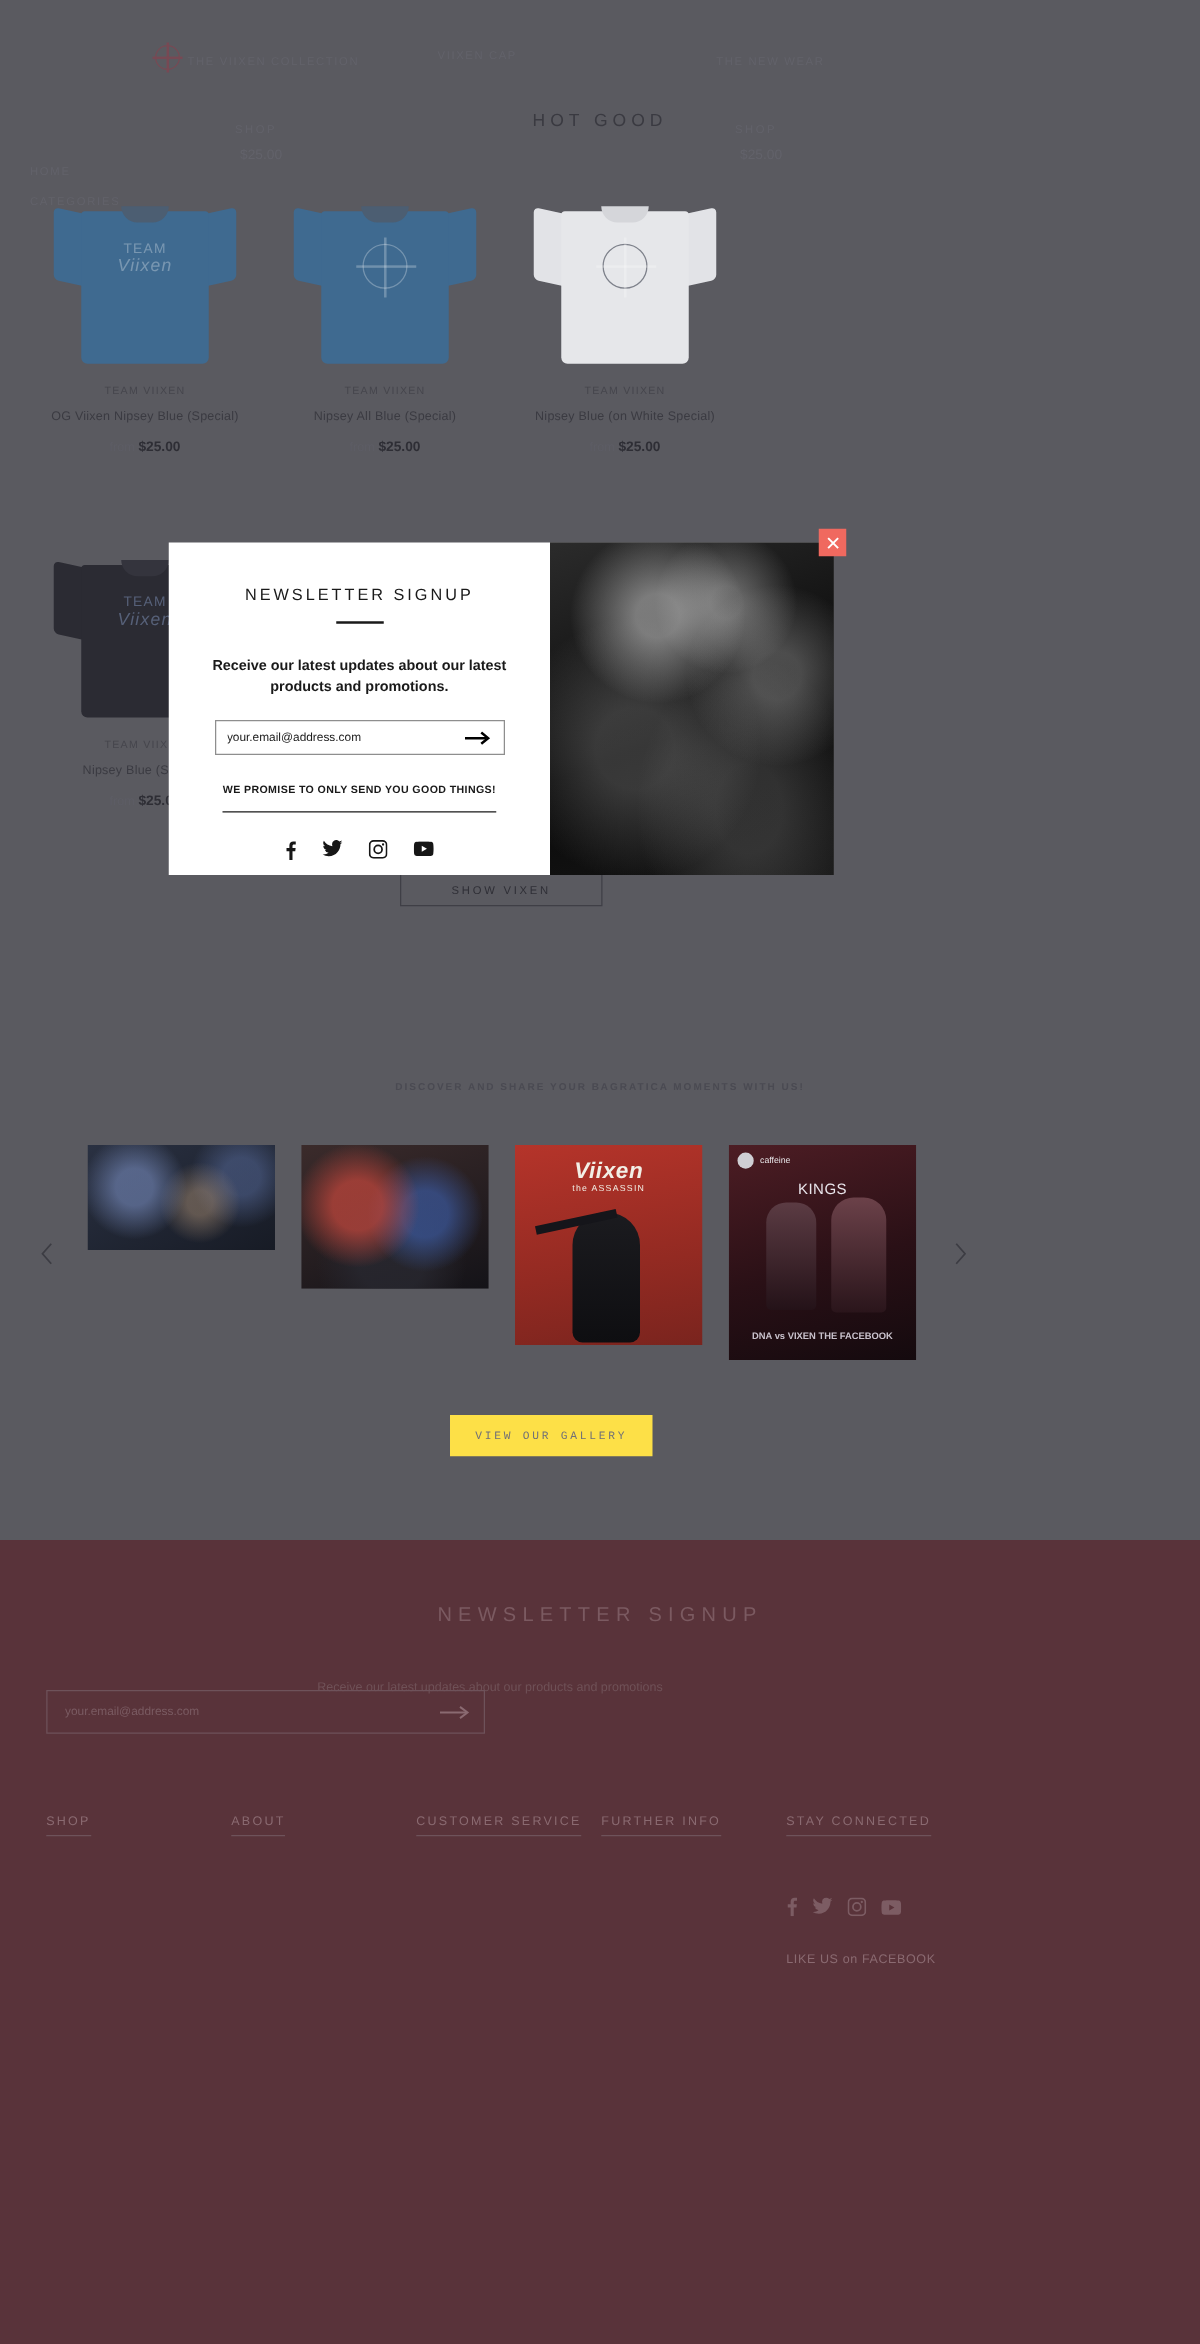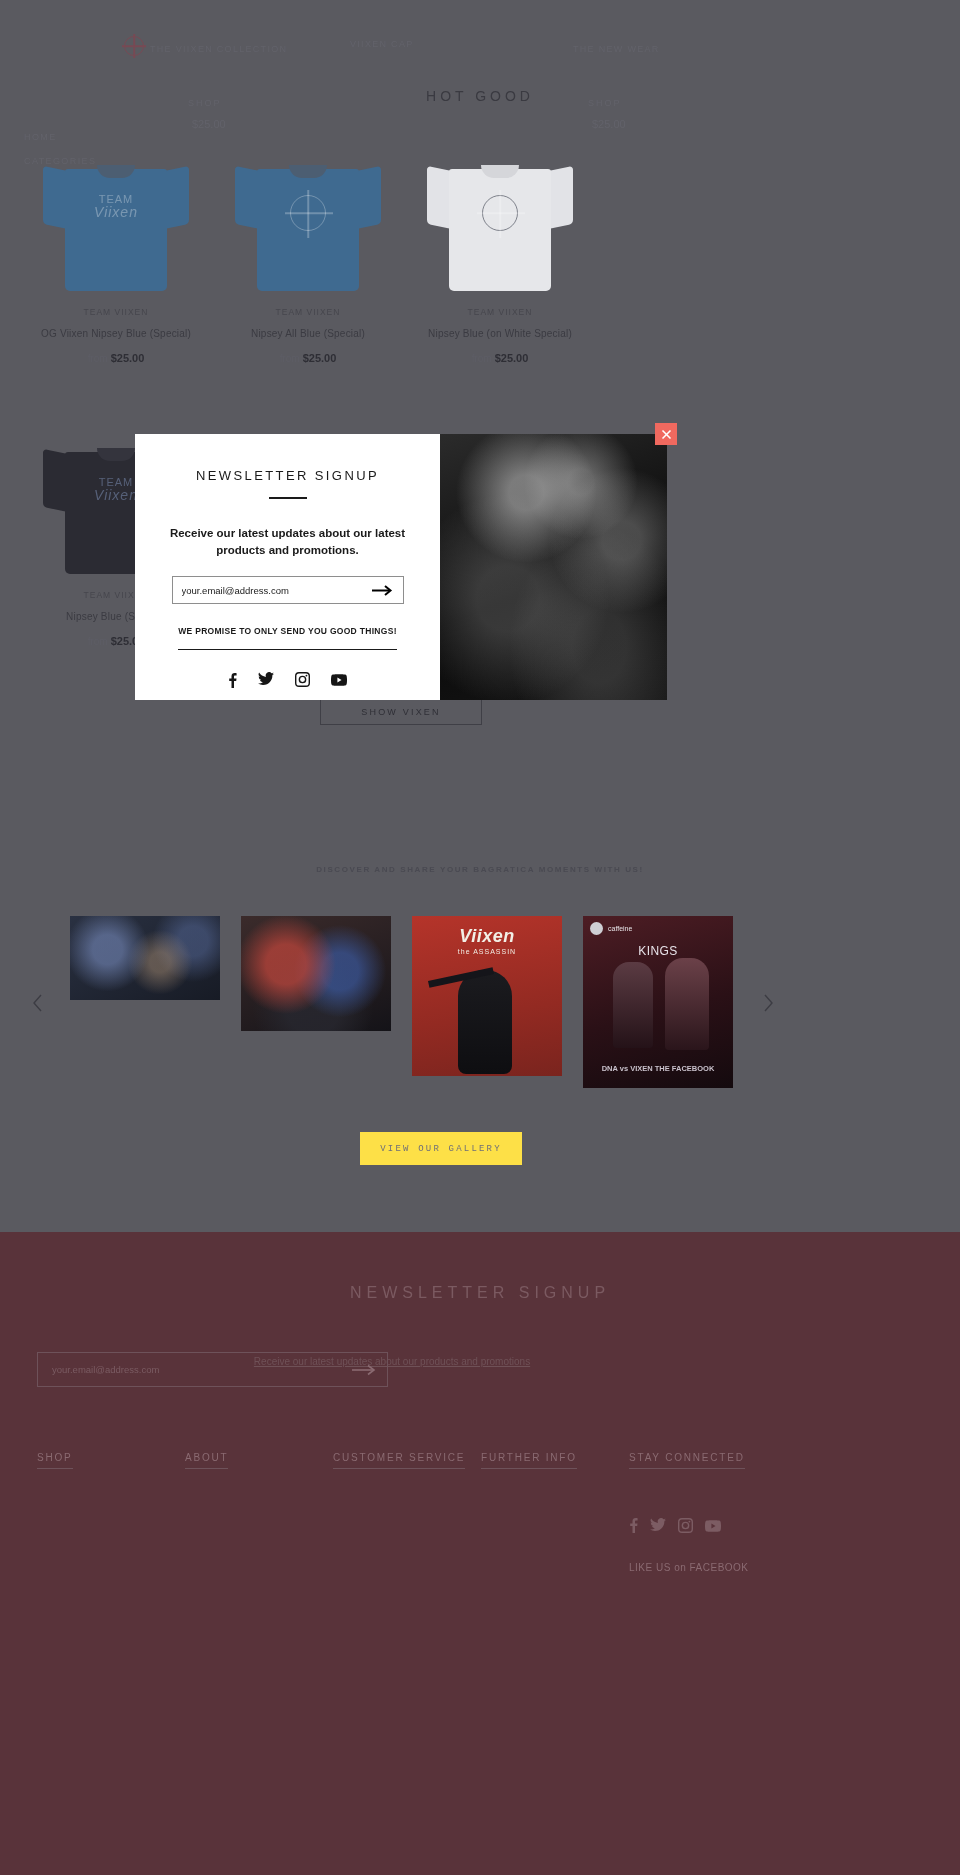--- a/index.html
+++ b/index.html
@@ -158,22 +158,22 @@
   
   .footer {
     position: absolute; left: 0; top: 1232px; width: 960px; height: 643px;
     background: #59333a;
   }
   .footer .nl-title {
     position: absolute; top: 52px; width: 960px; text-align: center;
     font-size: 16px; letter-spacing: 5px; color: #7b5a61;
   }
   .footer .nl-sub {
-    position: absolute; top: 124px; width: 784px; text-align: center;
-    font-size: 10px; color: #6f5157; text-decoration: underline;
+    position: absolute; top: 113px; width: 784px; text-align: center;
+    font-size: 10px; color: #6f5157;
   }
   .nl-box {
     position: absolute; left: 37px; top: 120px; width: 351px; height: 35px;
     border: 1px solid #6e525a; display:flex; align-items:center;
   }
   .nl-box input {
     flex: 1; background: transparent; border: none; outline: none;
     padding-left: 14px; font-size: 9.5px; color: #7a5b62;
     font-family: inherit;
   }

